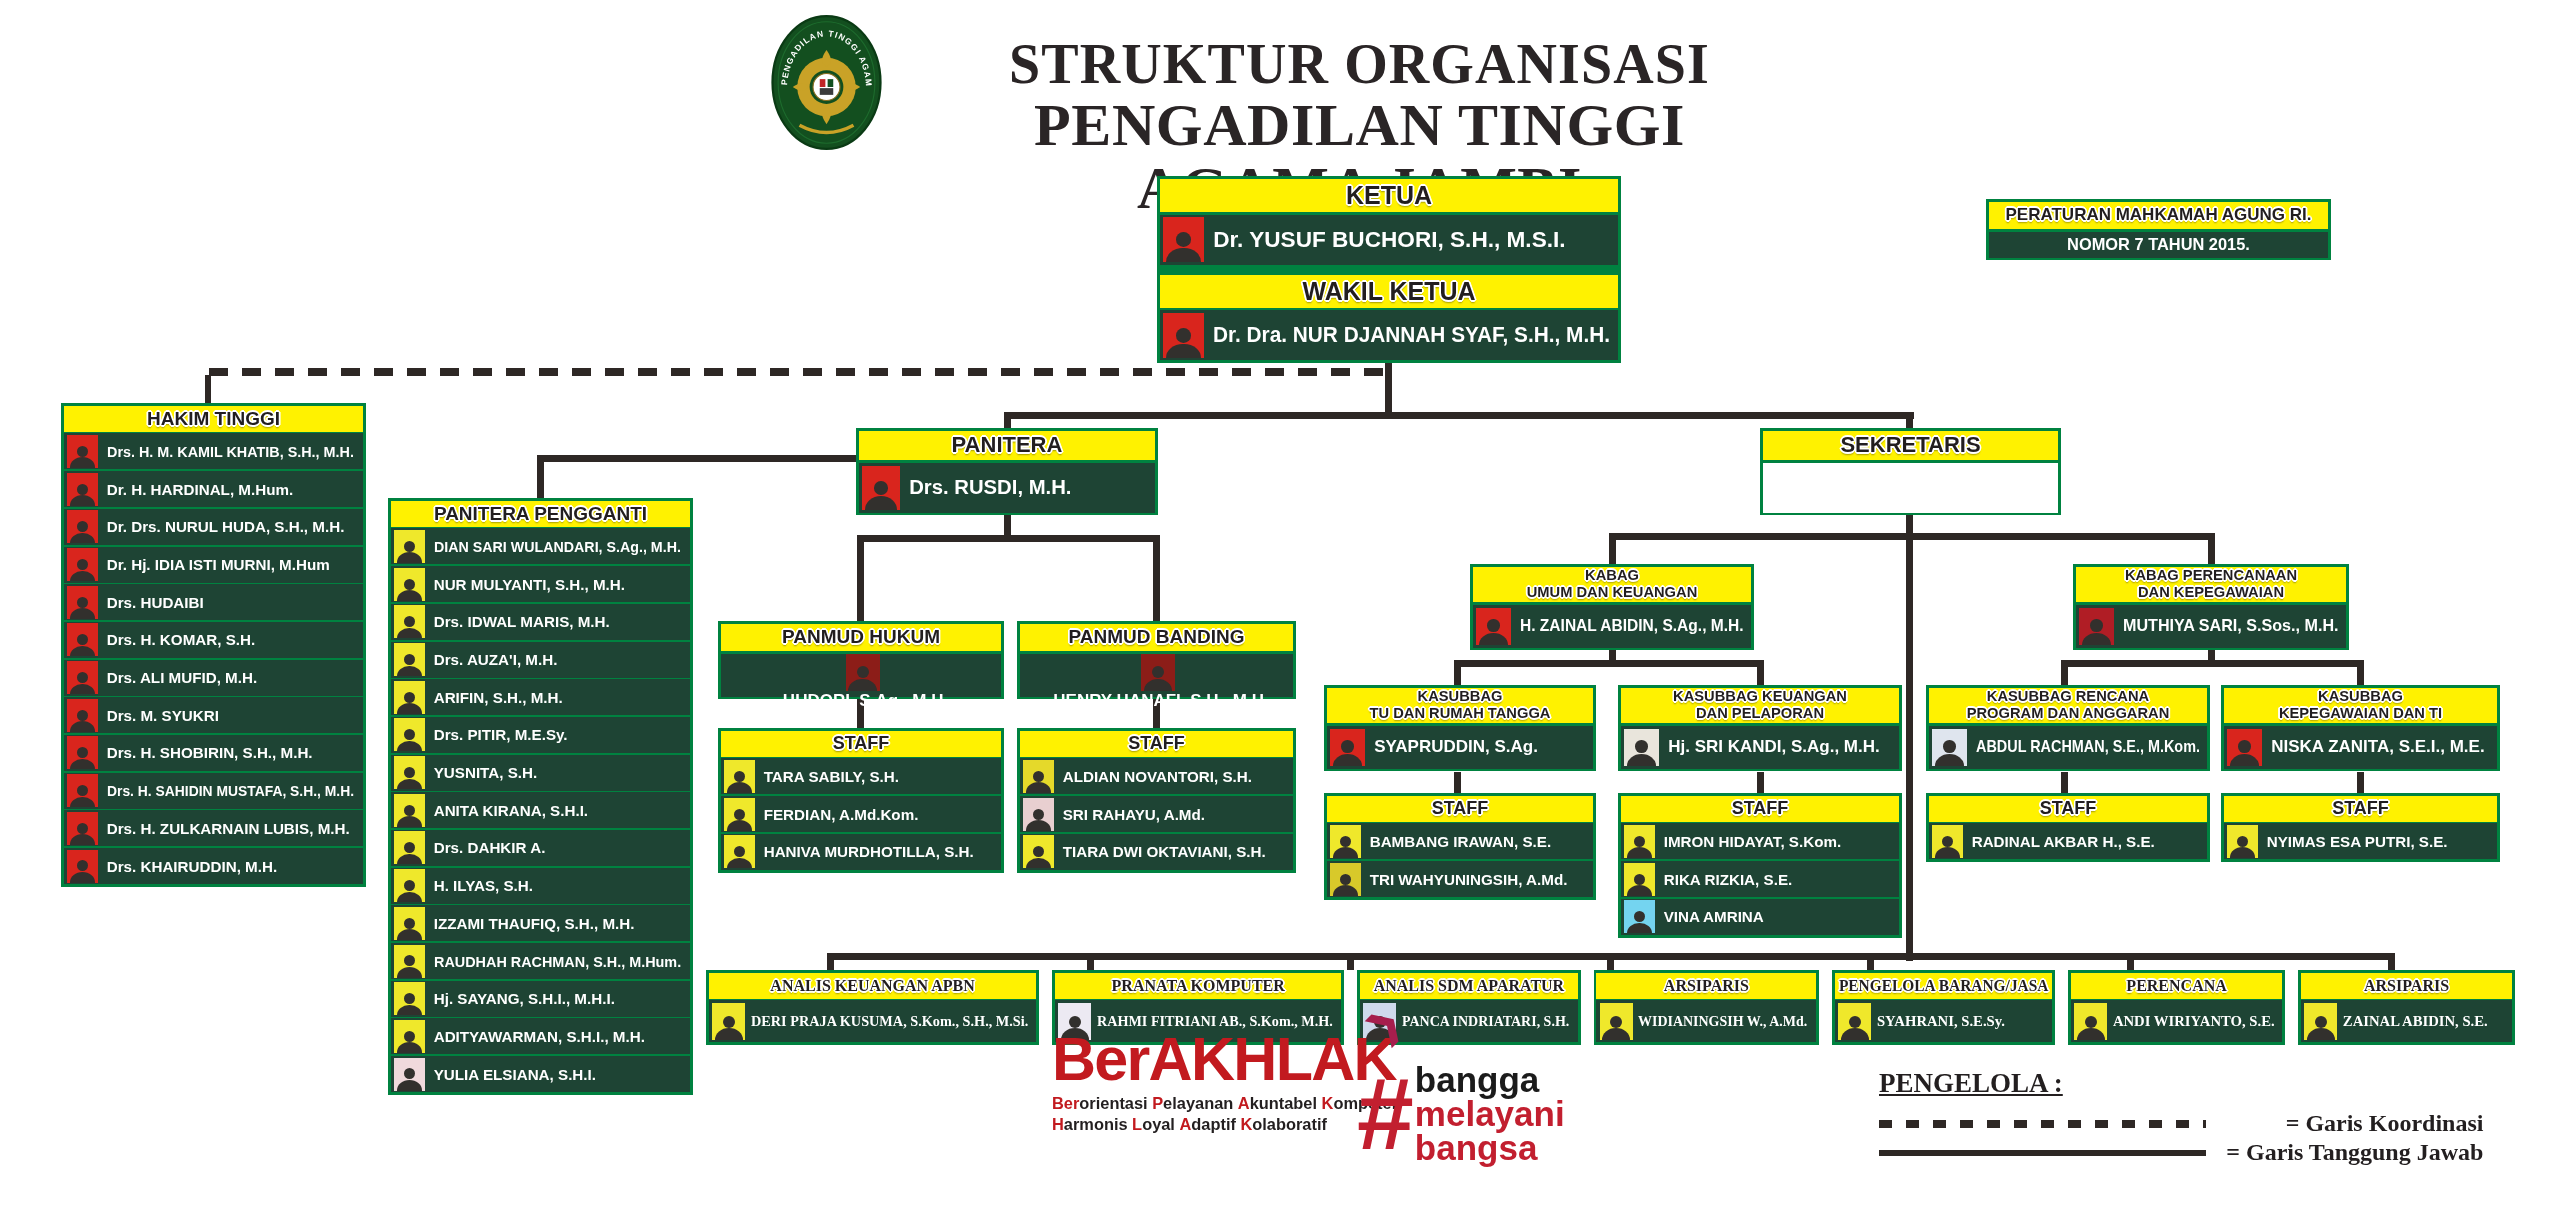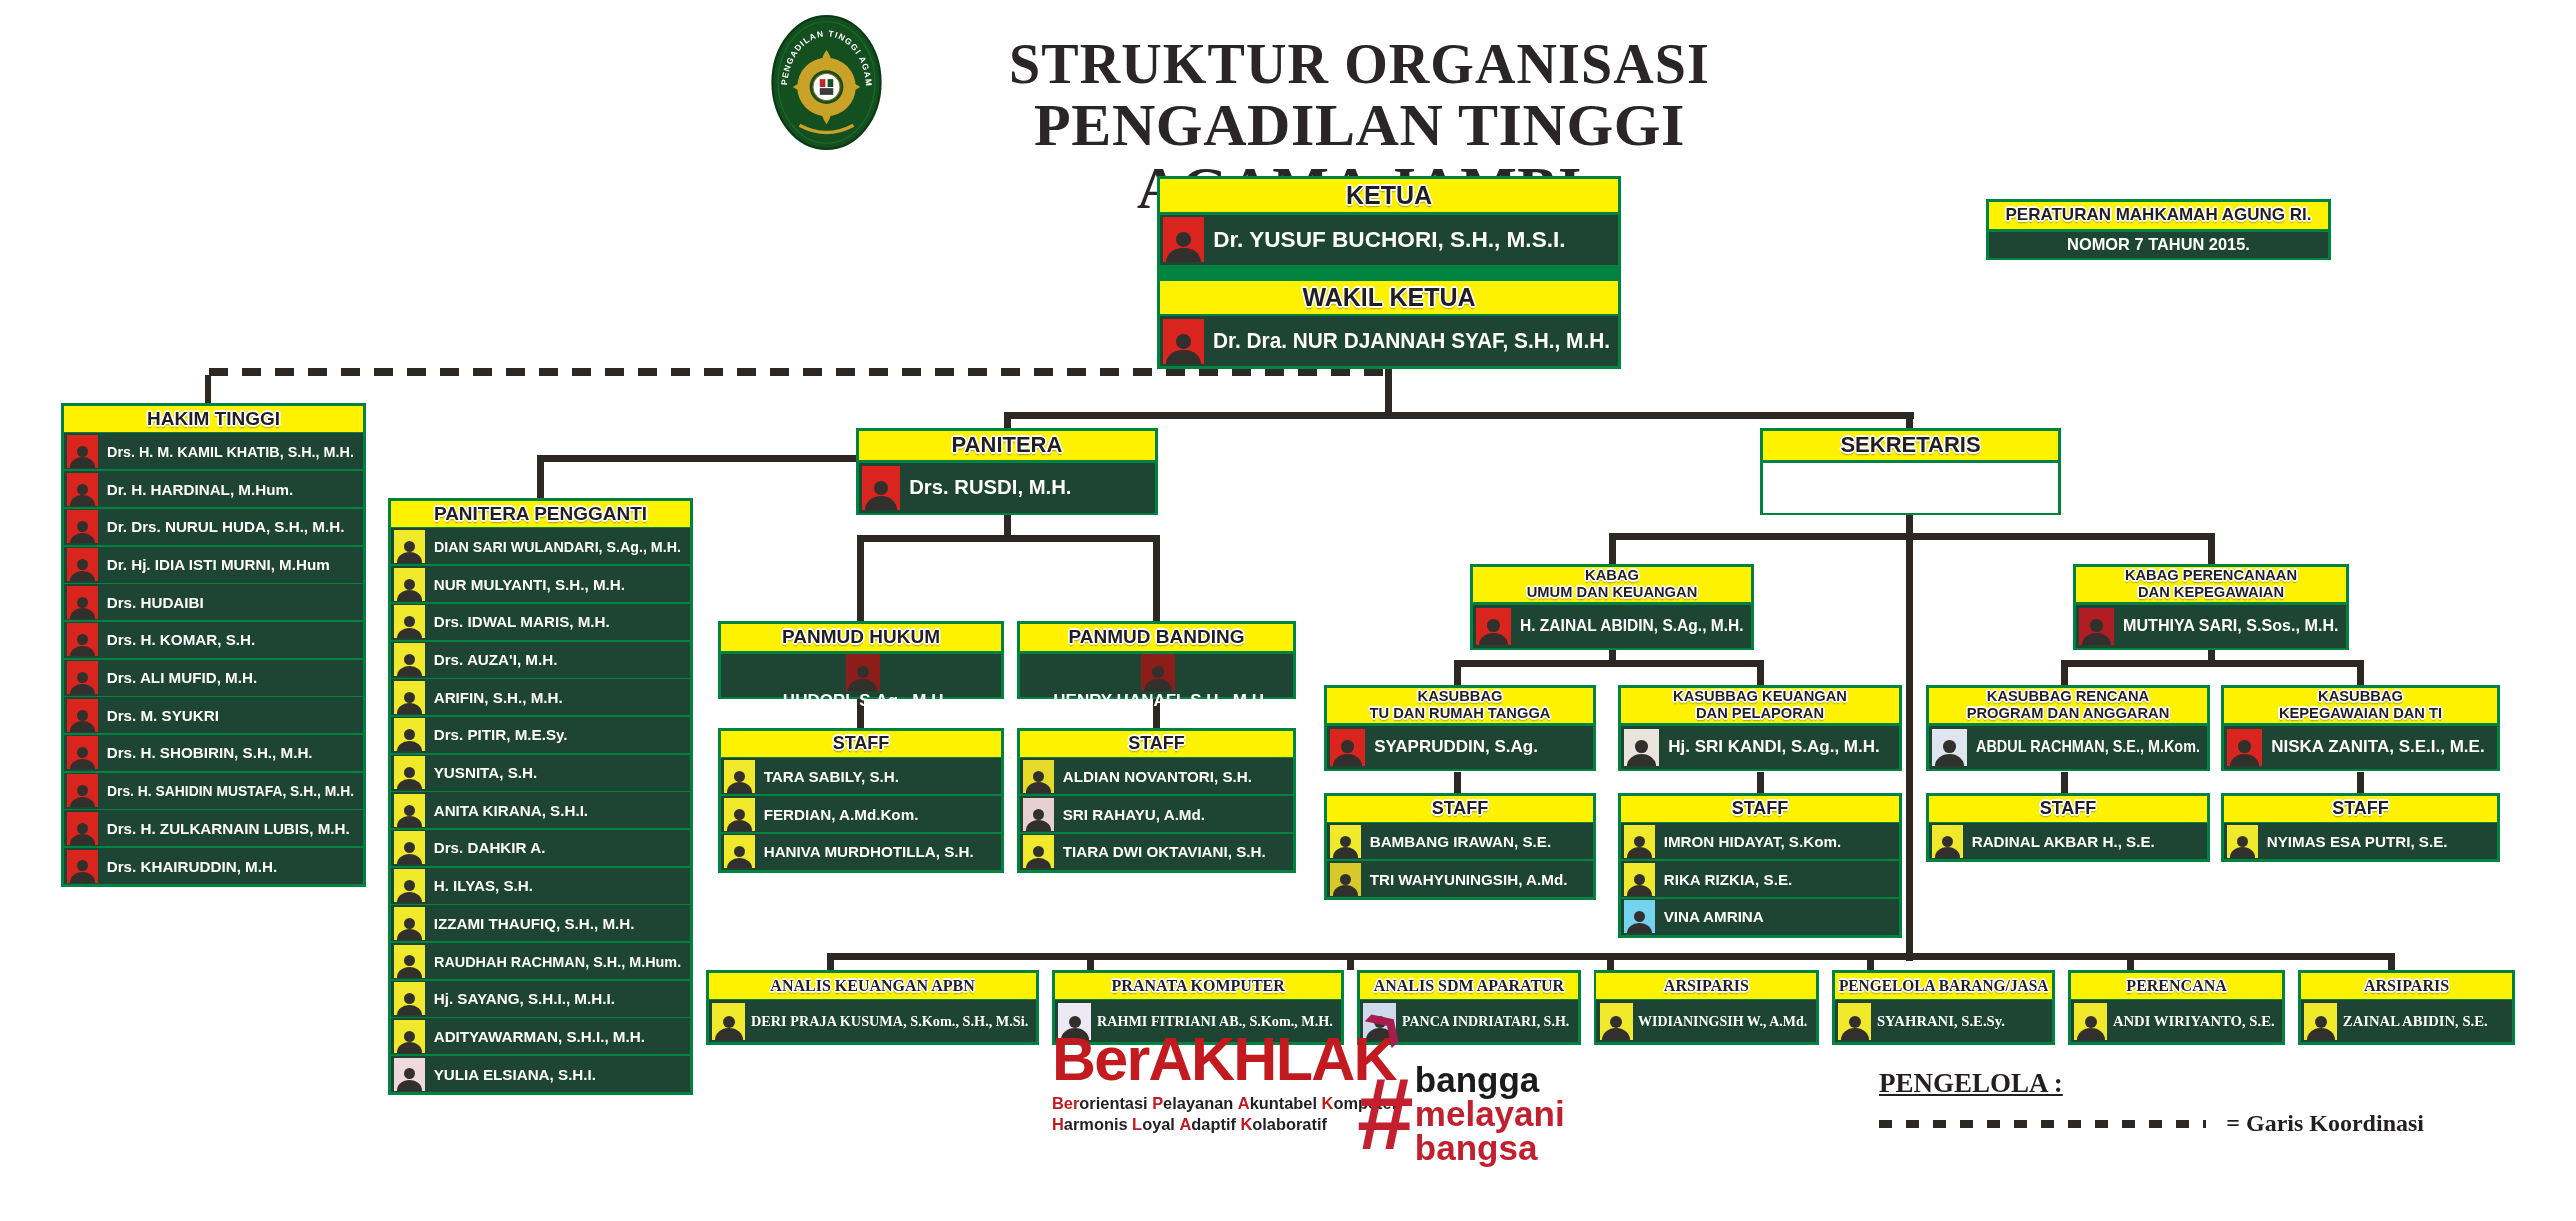--- a/index.html
+++ b/index.html
@@ -185,21 +185,21 @@
     <div class="hdr">
         <span class="hdr-text">KETUA</span>
       </div>
     <div class="person">
       <span class="photo">
           <span class="ph-head"></span>
           <span class="ph-torso"></span>
         </span>
       <span class="pname">Dr. YUSUF BUCHORI, S.H., M.S.I.</span>
     </div>
-    <div class="hdr" style="margin-top:16px;">
+    <div class="hdr" style="margin-top:10px;">
         <span class="hdr-text">WAKIL KETUA</span>
       </div>
     <div class="person">
       <span class="photo">
           <span class="ph-head"></span>
           <span class="ph-torso"></span>
         </span>
       <span class="pname" style="transform-origin: left center; transform: scaleX(0.921);">Dr. Dra. NUR DJANNAH SYAF, S.H., M.H.</span>
     </div>
   </div>
@@ -836,18 +836,22 @@
 
   <div id="legend">
     <div class="lt">PENGELOLA :</div>
     <div>
 
         <div class="leg-row">
           <span class="leg-sample dashed"></span>
           <span class="leg-label">= Garis Koordinasi</span>
         </div>
 
+        <div class="leg-row">
+          <span class="leg-sample solid"></span>
+          <span class="leg-label">= Garis Tanggung Jawab</span>
+        </div>
 
     </div>
   </div>
 
 </div>
 
 
 </body></html>

